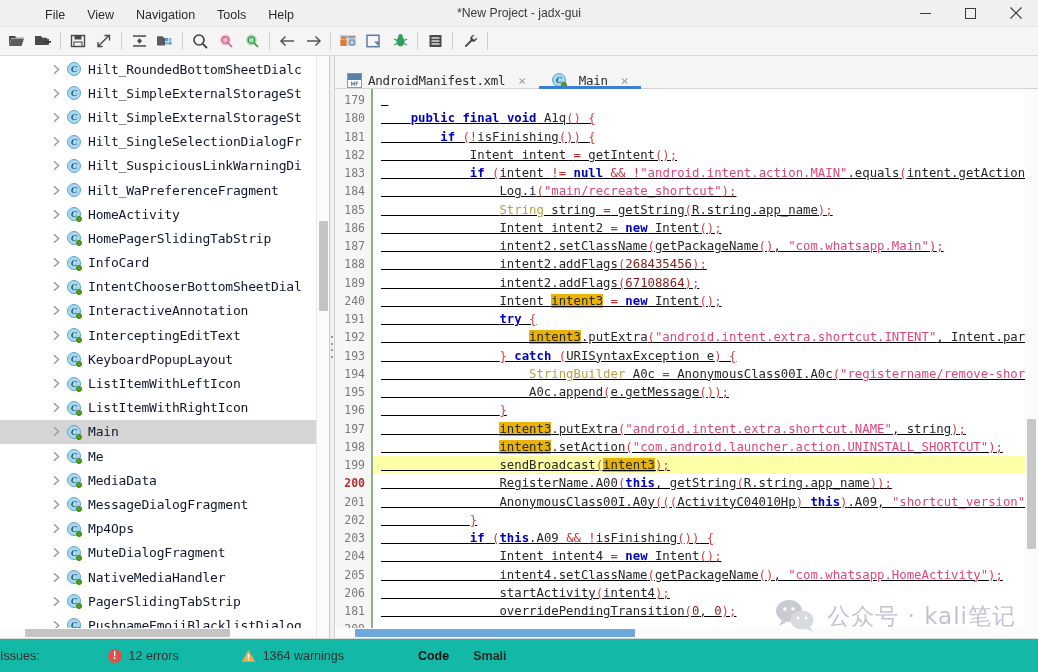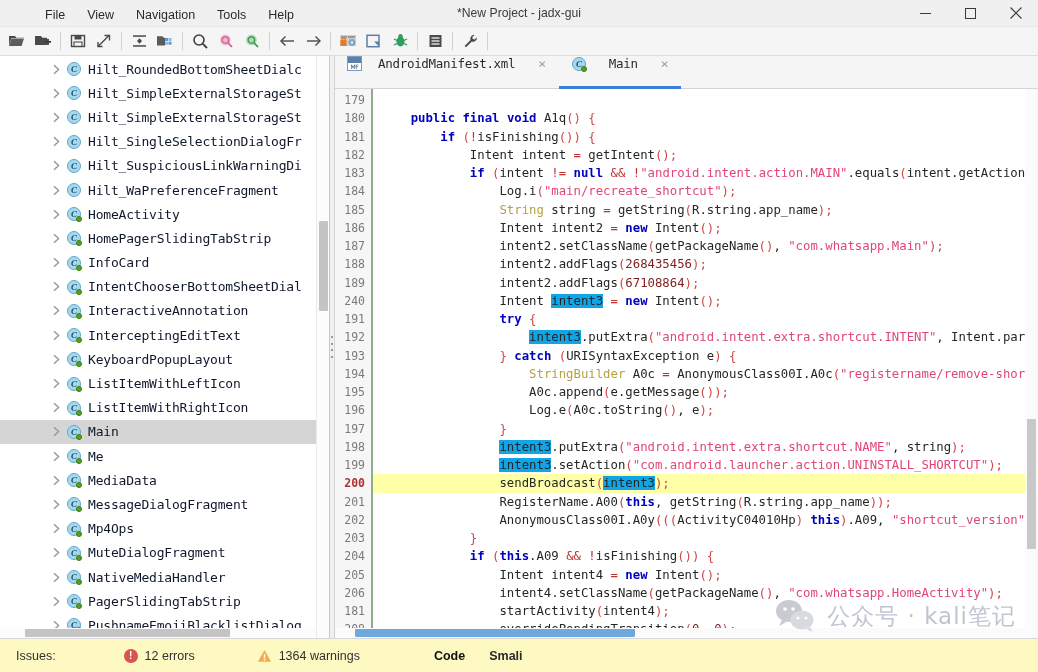--- a/index.html
+++ b/index.html
@@ -101,21 +101,21 @@
   .split-grip { width:2px; height:22px; display:flex; flex-direction:column; justify-content:space-between; }
   .split-grip i { display:block; width:2px; height:2px; background:#9a9a9a; }
 
   
   .editor-pane { flex: 1 1 auto; display: flex; flex-direction: column; min-width: 0; background:#fff; }
   .tabstrip {
     height: 33px; flex: 0 0 33px; display: flex; align-items: stretch;
     background: #f5f5f5; border-bottom: 1px solid #d4d4d4;
   }
   .etab {
-    display: flex; align-items: flex-start; gap: 16px; padding: 0 10px 0 12px;
+    display: flex; align-items: flex-end; gap: 6px; padding: 0 10px 0 12px;
     font-size: 12.5px; color: #2b2b2b; cursor: default; position: relative;
     font-family:"DejaVu Sans Mono", monospace; letter-spacing:-0.3px;
   }
   .etab.active::after {
     content:""; position:absolute; left:0; right:0; bottom:-1px; height: 3px; background:#3b7fd4;
   }
   .etab .tab-x { color:#9a9a9a; font-size: 13px; padding: 0 3px; margin-left: 4px; }
   .xml-icon {
     width:15px; height:15px; background:#fff; border:1px solid #7a9bbf;
     display:flex; flex-direction:column; overflow:hidden; flex:0 0 15px;
@@ -125,54 +125,54 @@
 
   .code-wrap { flex: 1 1 auto; position: relative; overflow: hidden; background: #fff; display:flex; }
   .gutter {
     width: 38px; flex: 0 0 38px; background: #f6f6f6; text-align: right;
     padding-right: 6px; padding-top: 2px;
     font-family: "DejaVu Sans Mono", monospace; font-size: 11.5px; color: #7a7a7a;
     border-right: 2px solid #8fae87; user-select: none;
   }
   .gutter .gl { height: 18.25px; line-height: 18.25px; }
   .gutter .gl.cur { color: #b03030; font-weight: 700; }
-  .code-area { flex: 1 1 auto; position: relative; overflow: hidden; padding-top: 2px; }
+  .code-area { flex: 1 1 auto; position: relative; overflow: hidden; padding-top: 2px; text-decoration: underline; }
   .cline {
     height: 18.25px; line-height: 18.25px; white-space: pre;
     font-family: "DejaVu Sans Mono", monospace; font-size: 12.3px; color: #262626;
     padding-left: 8px;
   }
   .cline.cur { background: #ffffa8; }
   .k   { color: #0000c0; font-weight: 700; }
   .str { color: #e0457b; }                              
   .num { color: #7f1d1d; }                              
   .pun { color: #d04545; }                              
   .typ { color: #b8a145; }                              
-  .hl  { background: #0ea5e9; }                         
+  .hl  { background: #eab308; }                         
   .op  { color: #c03030; }
 
   .ed-vscroll { position:absolute; right:0; top:0; bottom:0; width:13px; background:#fbfbfb; }
   .ed-vthumb  { position:absolute; left:2px; width:9px; background:#c8c8c8; border-radius:1px; }
   .ed-hscroll { position:absolute; left:0; right:0; bottom:0; height:10px; background:#fbfbfb; }
   .ed-hthumb  { position:absolute; top:1px; height:8px; background:#6fa8dc; border-radius:1px;}
 
   
   .watermark {
     position: absolute; right: 22px; bottom: 4px; display: flex; align-items: center;
     gap: 10px; pointer-events: none; opacity: 0.78; z-index: 5;
   }
   .wm-text {
     font-family: "DejaVu Sans", sans-serif; font-size: 23px; color: #aeb4c4;
     letter-spacing: 1px; white-space: nowrap;
   }
 
   
   .statusbar {
-    height: 34px; flex: 0 0 34px; background: #fef9c3; display: flex; align-items: center;
-    border-top: 1px solid #d8d8d8; padding-left: 16px; gap: 0; position: relative;
+    height: 34px; flex: 0 0 34px; background: #14b8a6; display: flex; align-items: center;
+    border-top: 1px solid #d8d8d8; padding-left: 0; gap: 0; position: relative;
   }
   .st-label { font-size: 12.5px; color: #303030; margin-right: 68px; }
   .st-item { display:flex; align-items:center; gap: 7px; font-size:12.5px; color:#303030; margin-right: 62px;}
   .badge-err {
     width:14px; height:14px; border-radius:50%; background:#d9534f; color:#fff;
     font-size:10px; font-weight:700; display:flex; align-items:center; justify-content:center;
     font-family:"Liberation Sans", sans-serif;
   }
   .st-tab { font-size:12.5px; color:#2b2b2b; padding: 4px 12px; cursor: default; font-weight: bold; }
   .st-tab.active { color:#111; }
@@ -716,21 +716,20 @@
             <div class="cline">                Intent intent2 <span class="op">=</span> <span class="k">new</span> Intent<span class="pun">(</span><span class="pun">)</span><span class="pun">;</span></div>
             <div class="cline">                intent2.setClassName<span class="pun">(</span>getPackageName<span class="pun">(</span><span class="pun">)</span>, <span class="str">"com.whatsapp.Main"</span><span class="pun">)</span><span class="pun">;</span></div>
             <div class="cline">                intent2.addFlags<span class="pun">(</span><span class="num">268435456</span><span class="pun">)</span><span class="pun">;</span></div>
             <div class="cline">                intent2.addFlags<span class="pun">(</span><span class="num">67108864</span><span class="pun">)</span><span class="pun">;</span></div>
             <div class="cline">                Intent <span class="hl">intent3</span> <span class="op">=</span> <span class="k">new</span> Intent<span class="pun">(</span><span class="pun">)</span><span class="pun">;</span></div>
             <div class="cline">                <span class="k">try</span> <span class="pun">{</span></div>
             <div class="cline">                    <span class="hl">intent3</span>.putExtra<span class="pun">(</span><span class="str">"android.intent.extra.shortcut.INTENT"</span>, Intent.parseUri</div>
             <div class="cline">                <span class="pun">}</span> <span class="k">catch</span> <span class="pun">(</span>URISyntaxException e<span class="pun">)</span> <span class="pun">{</span></div>
             <div class="cline">                    <span class="typ">StringBuilder</span> A0c <span class="op">=</span> AnonymousClass00I.A0c<span class="pun">(</span><span class="str">"registername/remove-shortcut</span></div>
             <div class="cline">                    A0c.append<span class="pun">(</span>e.getMessage<span class="pun">(</span><span class="pun">)</span><span class="pun">)</span><span class="pun">;</span></div>
-            <div class="cline">                    Log.e<span class="pun">(</span>A0c.toString<span class="pun">(</span><span class="pun">)</span>, e<span class="pun">)</span><span class="pun">;</span></div>
             <div class="cline">                <span class="pun">}</span></div>
             <div class="cline">                <span class="hl">intent3</span>.putExtra<span class="pun">(</span><span class="str">"android.intent.extra.shortcut.NAME"</span>, string<span class="pun">)</span><span class="pun">;</span></div>
             <div class="cline">                <span class="hl">intent3</span>.setAction<span class="pun">(</span><span class="str">"com.android.launcher.action.UNINSTALL_SHORTCUT"</span><span class="pun">)</span><span class="pun">;</span></div>
             <div class="cline cur">                sendBroadcast<span class="pun">(</span><span class="hl">intent3</span><span class="pun">)</span><span class="pun">;</span></div>
             <div class="cline">                RegisterName.A00<span class="pun">(</span><span class="k">this</span>, getString<span class="pun">(</span>R.string.app_name<span class="pun">)</span><span class="pun">)</span><span class="pun">;</span></div>
             <div class="cline">                AnonymousClass00I.A0y<span class="pun">(</span><span class="pun">(</span><span class="pun">(</span>ActivityC04010Hp<span class="pun">)</span> <span class="k">this</span><span class="pun">)</span>.A09, <span class="str">"shortcut_version"</span>, </div>
             <div class="cline">            <span class="pun">}</span></div>
             <div class="cline">            <span class="k">if</span> <span class="pun">(</span><span class="k">this</span>.A09 <span class="op">&amp;</span><span class="op">&amp;</span> <span class="op">!</span>isFinishing<span class="pun">(</span><span class="pun">)</span><span class="pun">)</span> <span class="pun">{</span></div>
             <div class="cline">                Intent intent4 <span class="op">=</span> <span class="k">new</span> Intent<span class="pun">(</span><span class="pun">)</span><span class="pun">;</span></div>
             <div class="cline">                intent4.setClassName<span class="pun">(</span>getPackageName<span class="pun">(</span><span class="pun">)</span>, <span class="str">"com.whatsapp.HomeActivity"</span><span class="pun">)</span><span class="pun">;</span></div>

